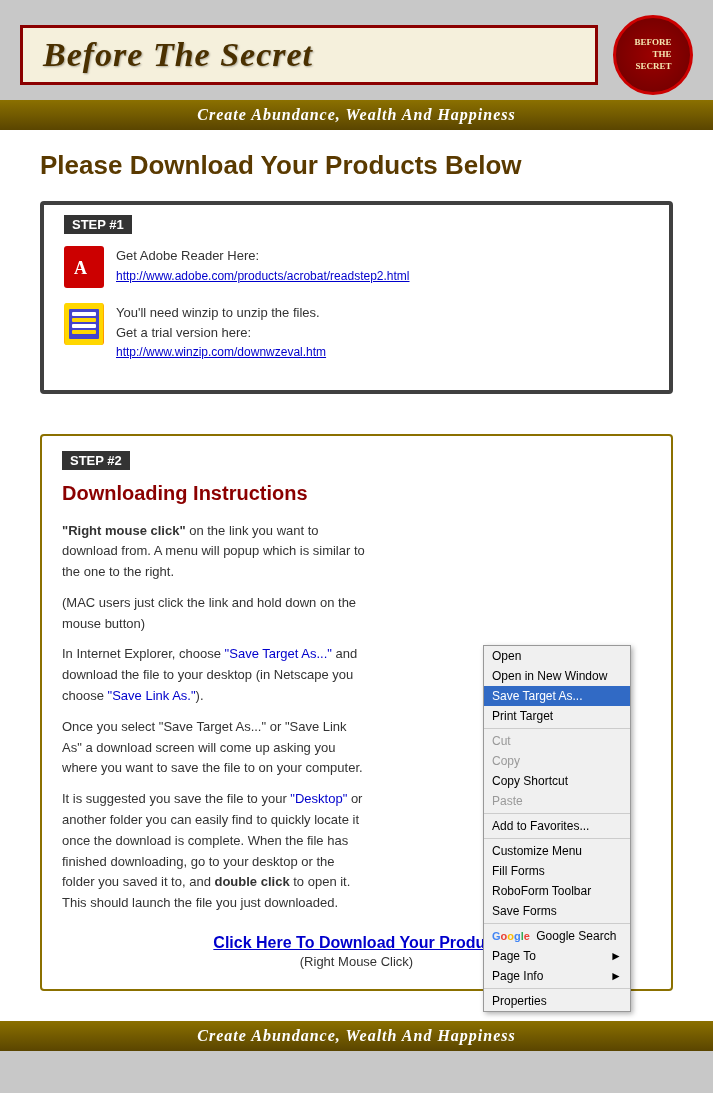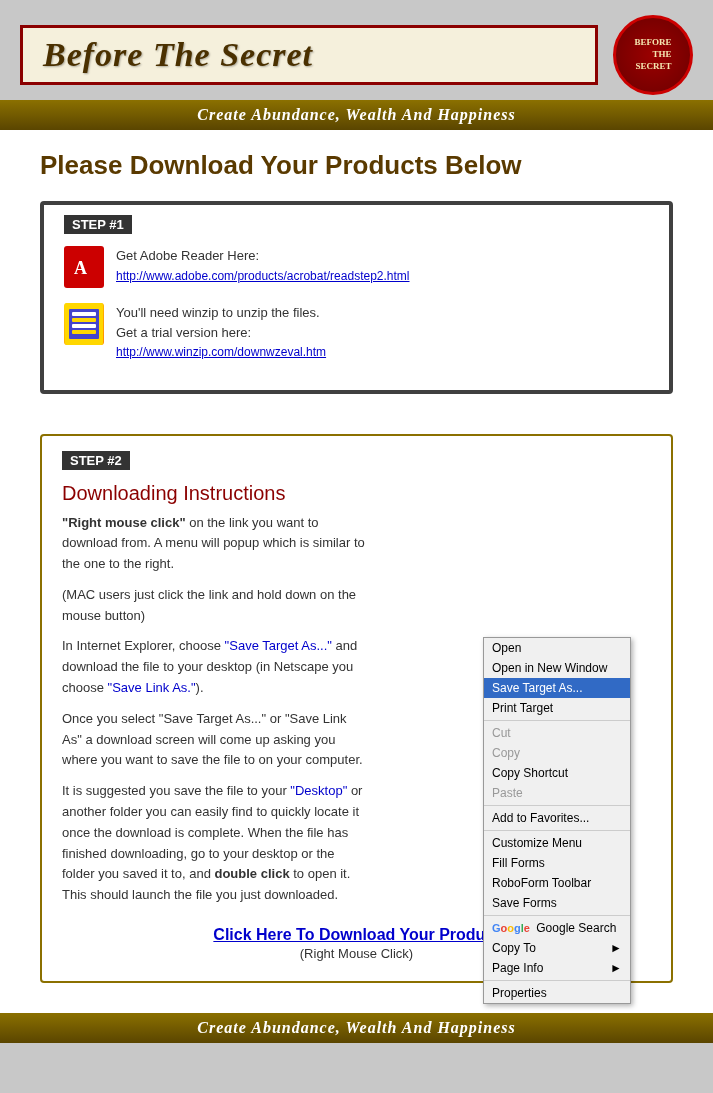--- a/index.html
+++ b/index.html
@@ -142,22 +142,22 @@
       border: 2px solid #8b7000;
       border-radius: 4px;
       padding: 15px 20px 20px 20px;
       background: #fff;
       position: relative;
     }
 
     .step2-title {
       color: #8b0000;
       font-size: 20px;
-      font-weight: normal;
-      margin-bottom: 8px;
+      font-weight: bold;
+      margin-bottom: 16px;
       font-family: Arial, sans-serif;
     }
 
     .instruction-text {
       font-size: 13px;
       color: #333;
       line-height: 1.6;
       margin-bottom: 10px;
     }
 
@@ -342,21 +342,21 @@
         <div class="menu-item">Customize Menu</div>
         <div class="menu-item">Fill Forms</div>
         <div class="menu-item">RoboForm Toolbar</div>
         <div class="menu-item">Save Forms</div>
         <div class="menu-separator"></div>
         <div class="menu-item google-item">
           <span class="google-g"><span>G</span><span>o</span><span>o</span><span>g</span><span style="color:#34A853">l</span><span style="color:#EA4335">e</span></span>
           &nbsp;Google Search
         </div>
         <div class="menu-item menu-item-with-arrow">
-          <span>Copy To</span>
+          <span>Page To</span>
           <span>►</span>
         </div>
         <div class="menu-item menu-item-with-arrow">
           <span>Page Info</span>
           <span>►</span>
         </div>
         <div class="menu-separator"></div>
         <div class="menu-item">Properties</div>
       </div>
     </div>

